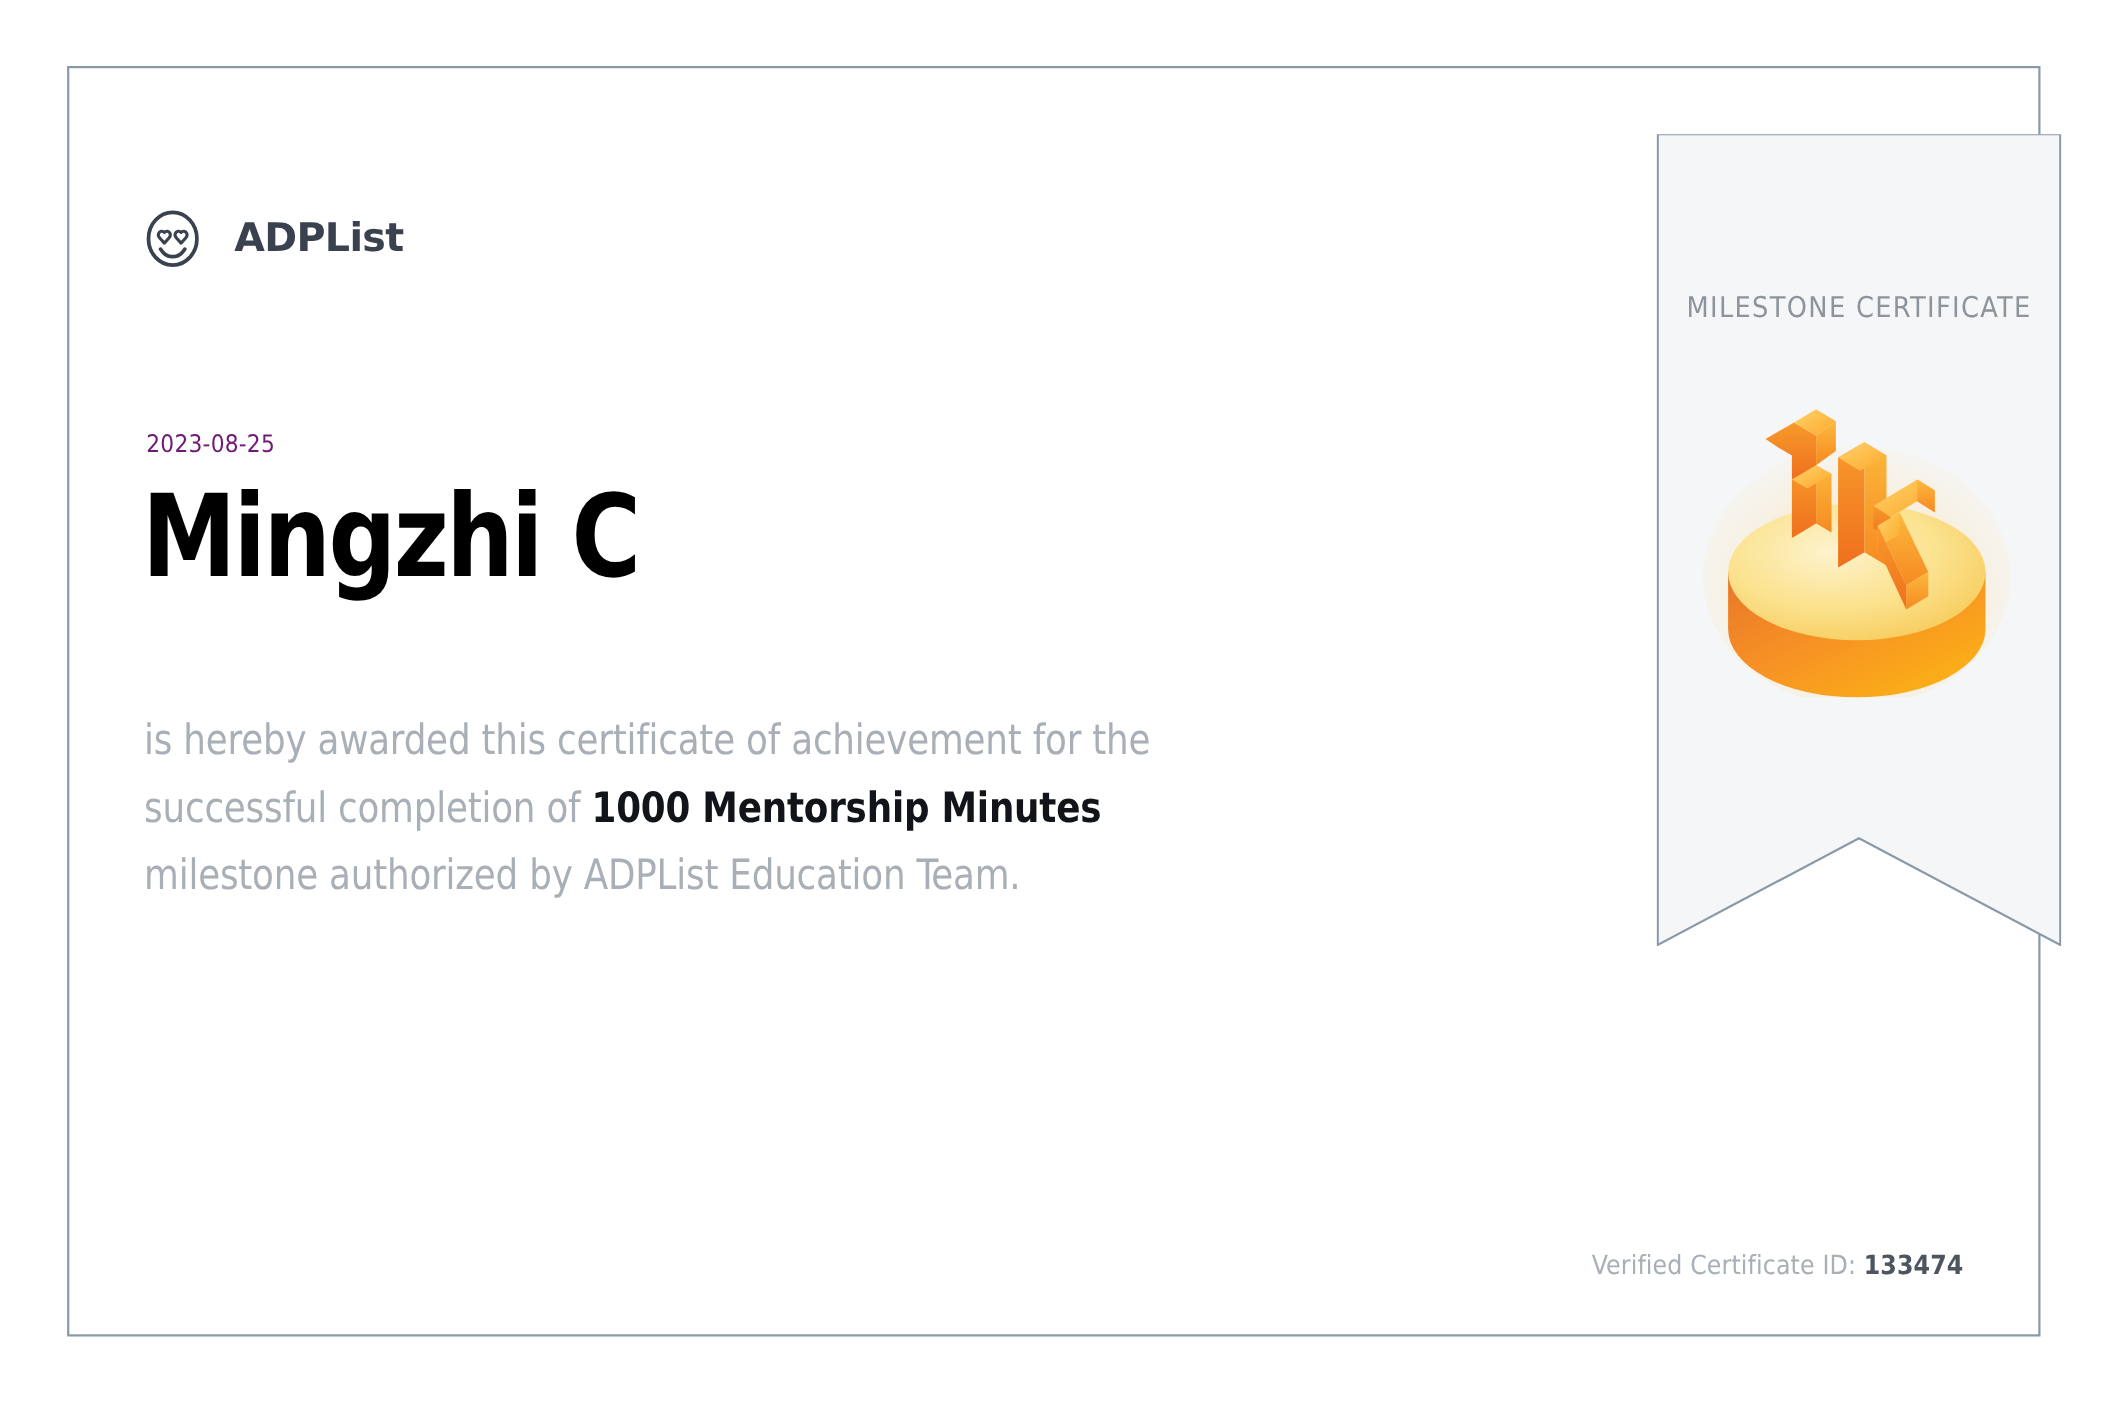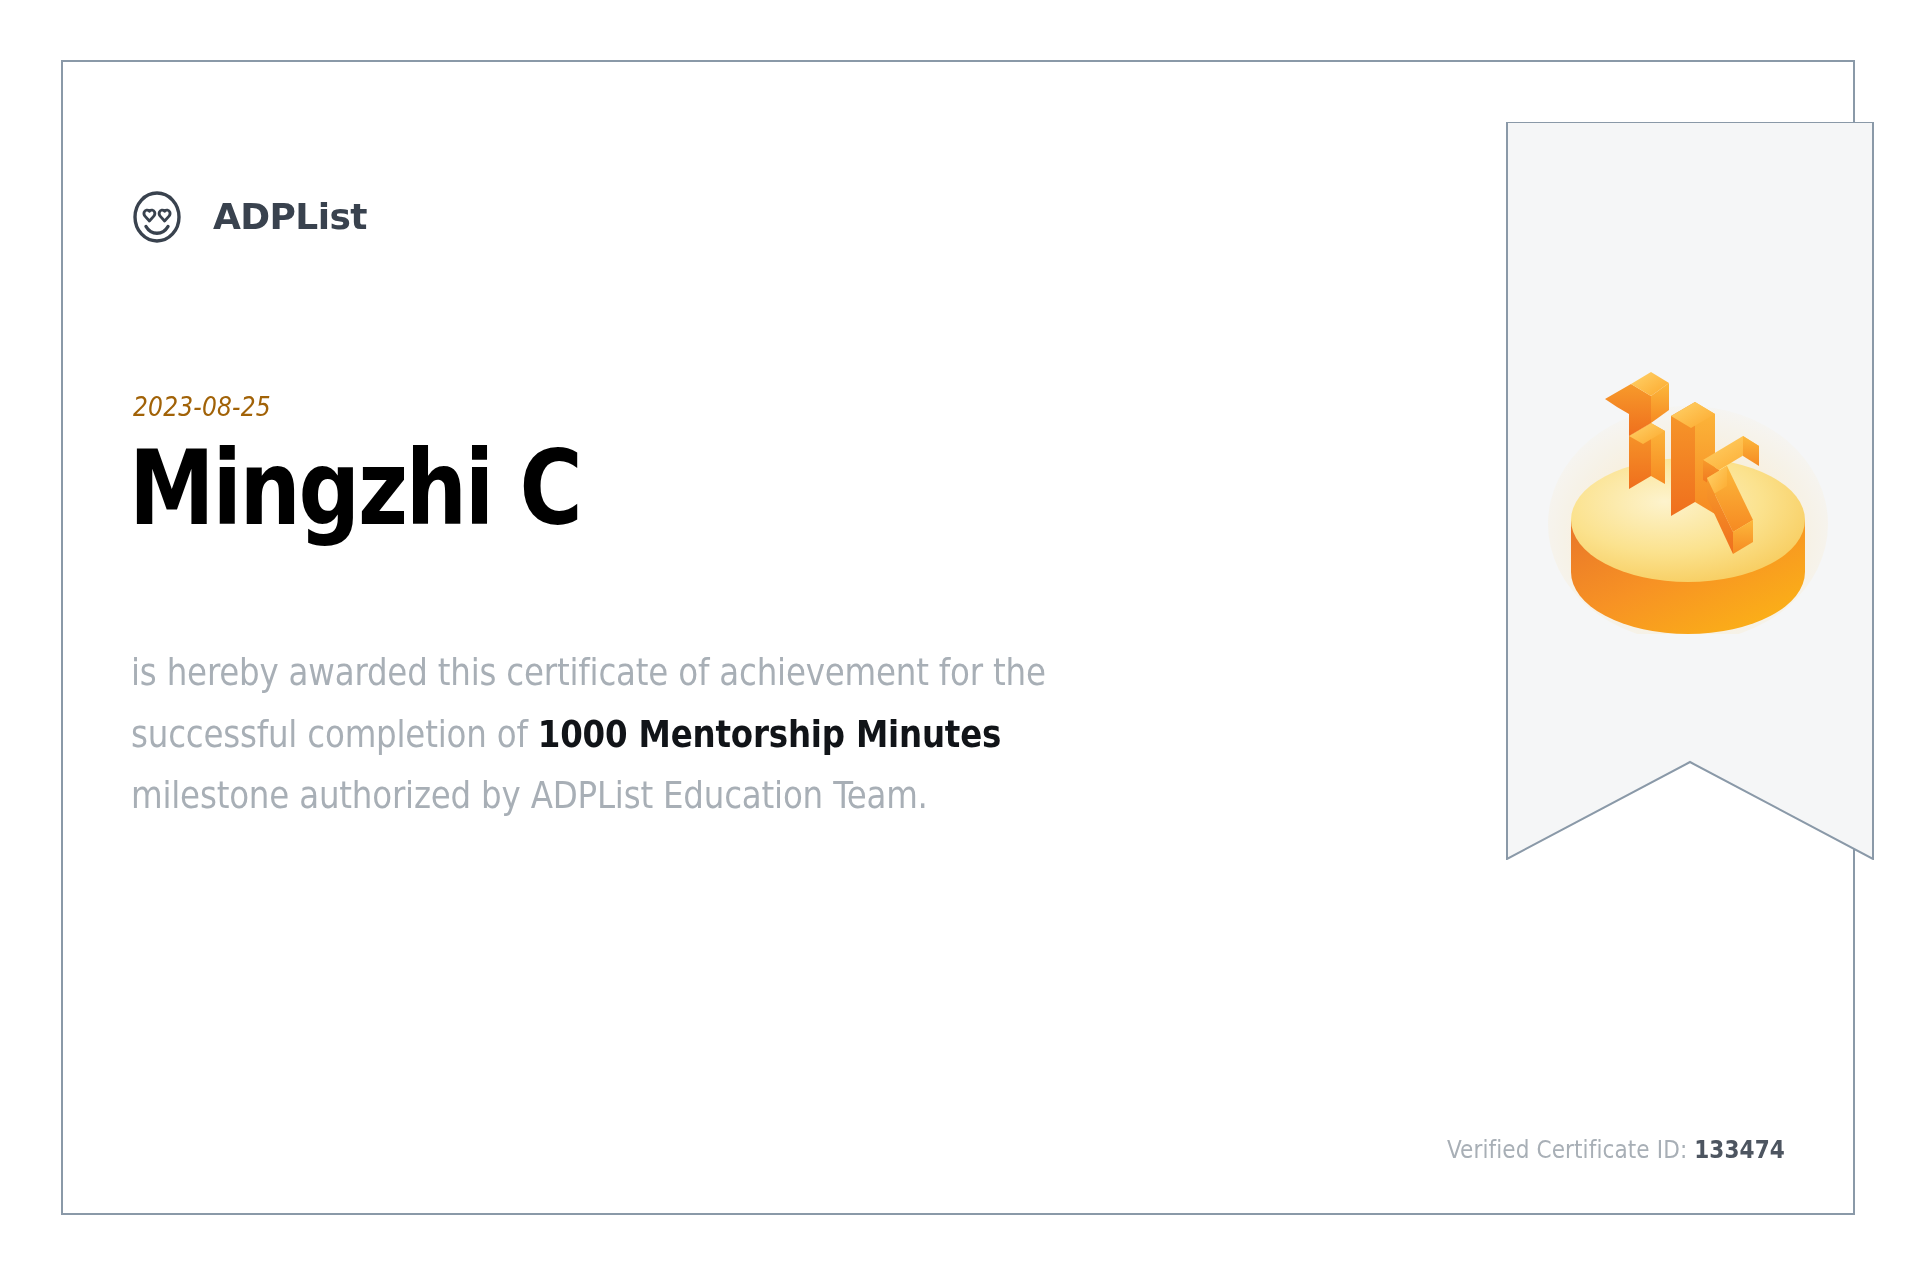--- a/index.html
+++ b/index.html
@@ -46,25 +46,24 @@
     letter-spacing: -0.6px;
     line-height: 1;
   }
 
   
   #award-date {
     position: absolute;
     left: 70px;
     top: 330px;
     font-family: "DejaVu Sans Condensed", "Liberation Sans", sans-serif;
-    font-size: 26px;
-    font-weight: 400;
-    color: #a16207;
+    font-size: 22px;
+    font-weight: 400;
+    color: #701a75;
     letter-spacing: 0.2px;
-    font-style: italic;
   }
 
   
   #recipient-name {
     position: absolute;
     left: 66px;
     top: 372px;
     font-family: "DejaVu Sans Condensed", "Liberation Sans Narrow", "Liberation Sans", sans-serif;
     font-size: 104px;
     font-weight: 700;
@@ -172,20 +171,21 @@
 <body>
 
 <div id="certificate-card">
 
   <div id="milestone-ribbon">
     <svg viewBox="0 0 368 738" xmlns="http://www.w3.org/2000/svg" aria-hidden="true">
       <path d="M1 0 L367 0 L367 737 L184 640 L1 737 Z" fill="#f5f6f7" stroke="#8a99a8" stroke-width="2"></path>
     </svg>
   </div>
 
+  <div id="ribbon-heading">MILESTONE CERTIFICATE</div>
 
   <div id="milestone-badge">
     <svg viewBox="0 0 290 310" xmlns="http://www.w3.org/2000/svg" aria-hidden="true">
       <defs>
         <radialGradient id="glowGrad" cx="50%" cy="55%" r="60%">
           <stop offset="0%" stop-color="#ffd98a" stop-opacity="0.55"></stop>
           <stop offset="100%" stop-color="#ffd98a" stop-opacity="0"></stop>
         </radialGradient>
         <linearGradient id="discSide" x1="0%" y1="0%" x2="100%" y2="100%">
           <stop offset="0%" stop-color="#e8762a"></stop>

